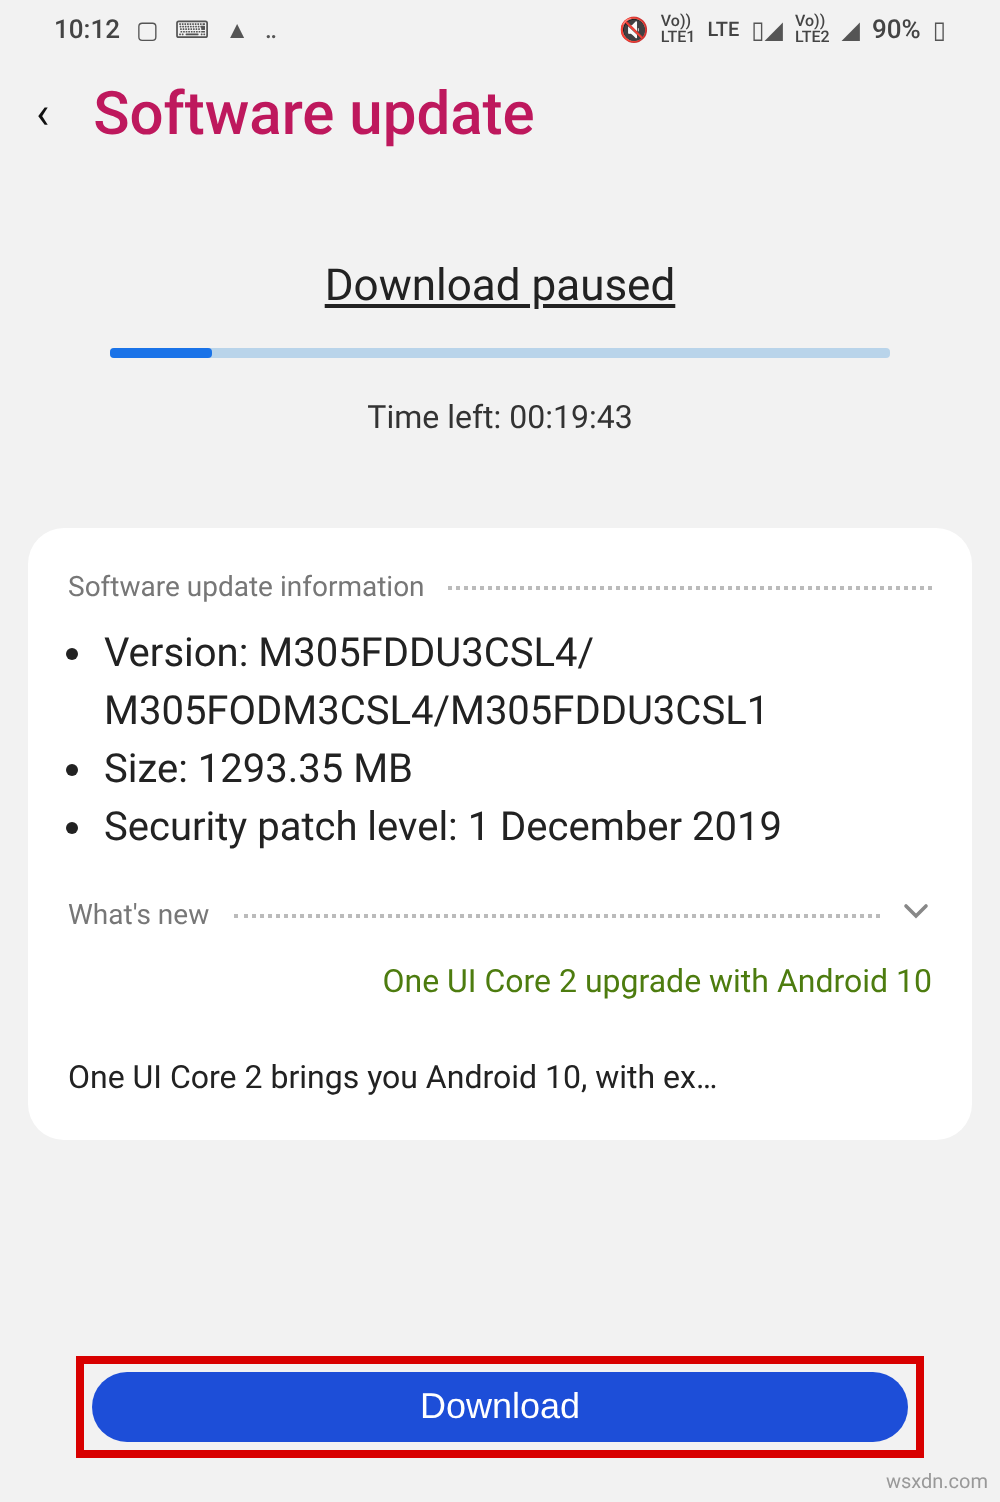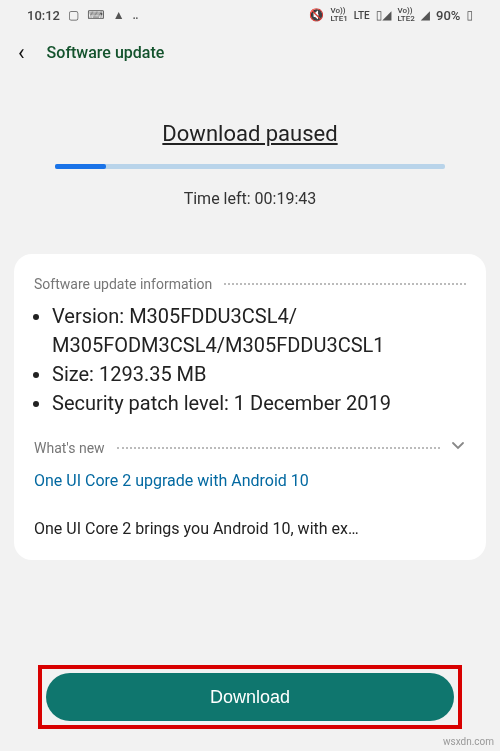--- a/index.html
+++ b/index.html
@@ -3,38 +3,38 @@
 <meta charset="utf-8">
 <style>
   * { box-sizing: border-box; margin: 0; padding: 0; }
   html, body { width: 500px; height: 751px; font-family: -apple-system, Roboto, "Segoe UI", sans-serif; background: #f2f2f2; color: #000; overflow: hidden; }
   .statusbar { height: 30px; display: flex; align-items: center; justify-content: space-between; padding: 0 27px; font-size: 13px; font-weight: 500; color: #444; }
   .statusbar-left { display: flex; align-items: center; gap: 8px; }
   .statusbar-right { display: flex; align-items: center; gap: 6px; font-size: 11px; }
   .icon-mini { font-size: 12px; color:#555; }
   .header { display: flex; align-items: center; padding: 10px 18px 14px 18px; }
   .back-icon { font-size: 22px; color: #111; margin-right: 22px; cursor: pointer; }
-  .header-title { font-size: 16px; font-weight: 500; color: #14532d; }
+  .header-title { font-size: 30px; font-weight: 500; color: #be185d; }
   .status-block { text-align: center; margin-top: 42px; }
   .status-title { font-size: 22px; color: #222; text-decoration: underline; }
   .progress-bar { width: 390px; height: 5px; background: #b9d4ea; margin: 18px auto 0 auto; position: relative; border-radius: 2px; }
   .progress-fill { position: absolute; left: 0; top: 0; height: 100%; width: 13%; background: #1a73e8; border-radius: 2px; }
   .time-left { font-size: 16px; color: #333; margin-top: 20px; }
   .card { background: #fff; border-radius: 18px; margin: 46px 14px 0 14px; padding: 22px 20px 22px 20px; }
   .section-header { display: flex; align-items: center; }
   .section-title { font-size: 14px; color: #777; white-space: nowrap; }
   .dots { flex: 1; border-top: 2px dotted #bbb; margin-left: 12px; height: 0; }
   .info-list { list-style: disc; padding-left: 18px; margin-top: 10px; }
   .info-list li { font-size: 20px; color: #222; line-height: 1.45; }
   .whatsnew-header { display: flex; align-items: center; margin-top: 20px; }
   .chevron { color: #888; margin-left: 10px; }
-  .whatsnew-text { font-size: 16px; color: #0369a1; margin-top: 12px; line-height: 1.4; }
+  .whatsnew-text { font-size: 16px; color: #4d7c0f; margin-top: 12px; line-height: 1.4; text-align: right; }
   .whatsnew-more { font-size: 16px; color: #222; margin-top: 27px; white-space: nowrap; overflow: hidden; text-overflow: ellipsis; }
   .button-wrap { position: absolute; left: 38px; right: 38px; bottom: 22px; border: 4px solid #d80000; padding: 4px; }
-  .download-btn { width: 100%; height: 48px; background: #0f766e; color: #fff; font-size: 18px; border: none; border-radius: 24px; cursor: pointer; }
+  .download-btn { width: 100%; height: 35px; background: #1d4ed8; color: #fff; font-size: 18px; border: none; border-radius: 24px; cursor: pointer; }
   .watermark { position: absolute; right: 6px; bottom: 4px; font-size: 10px; color: #999; }
 </style>
 </head>
 <body>
 
 <div class="statusbar">
   <div class="statusbar-left">
     <span>10:12</span>
     <span class="icon-mini">▢</span>
     <span class="icon-mini">⌨</span>

